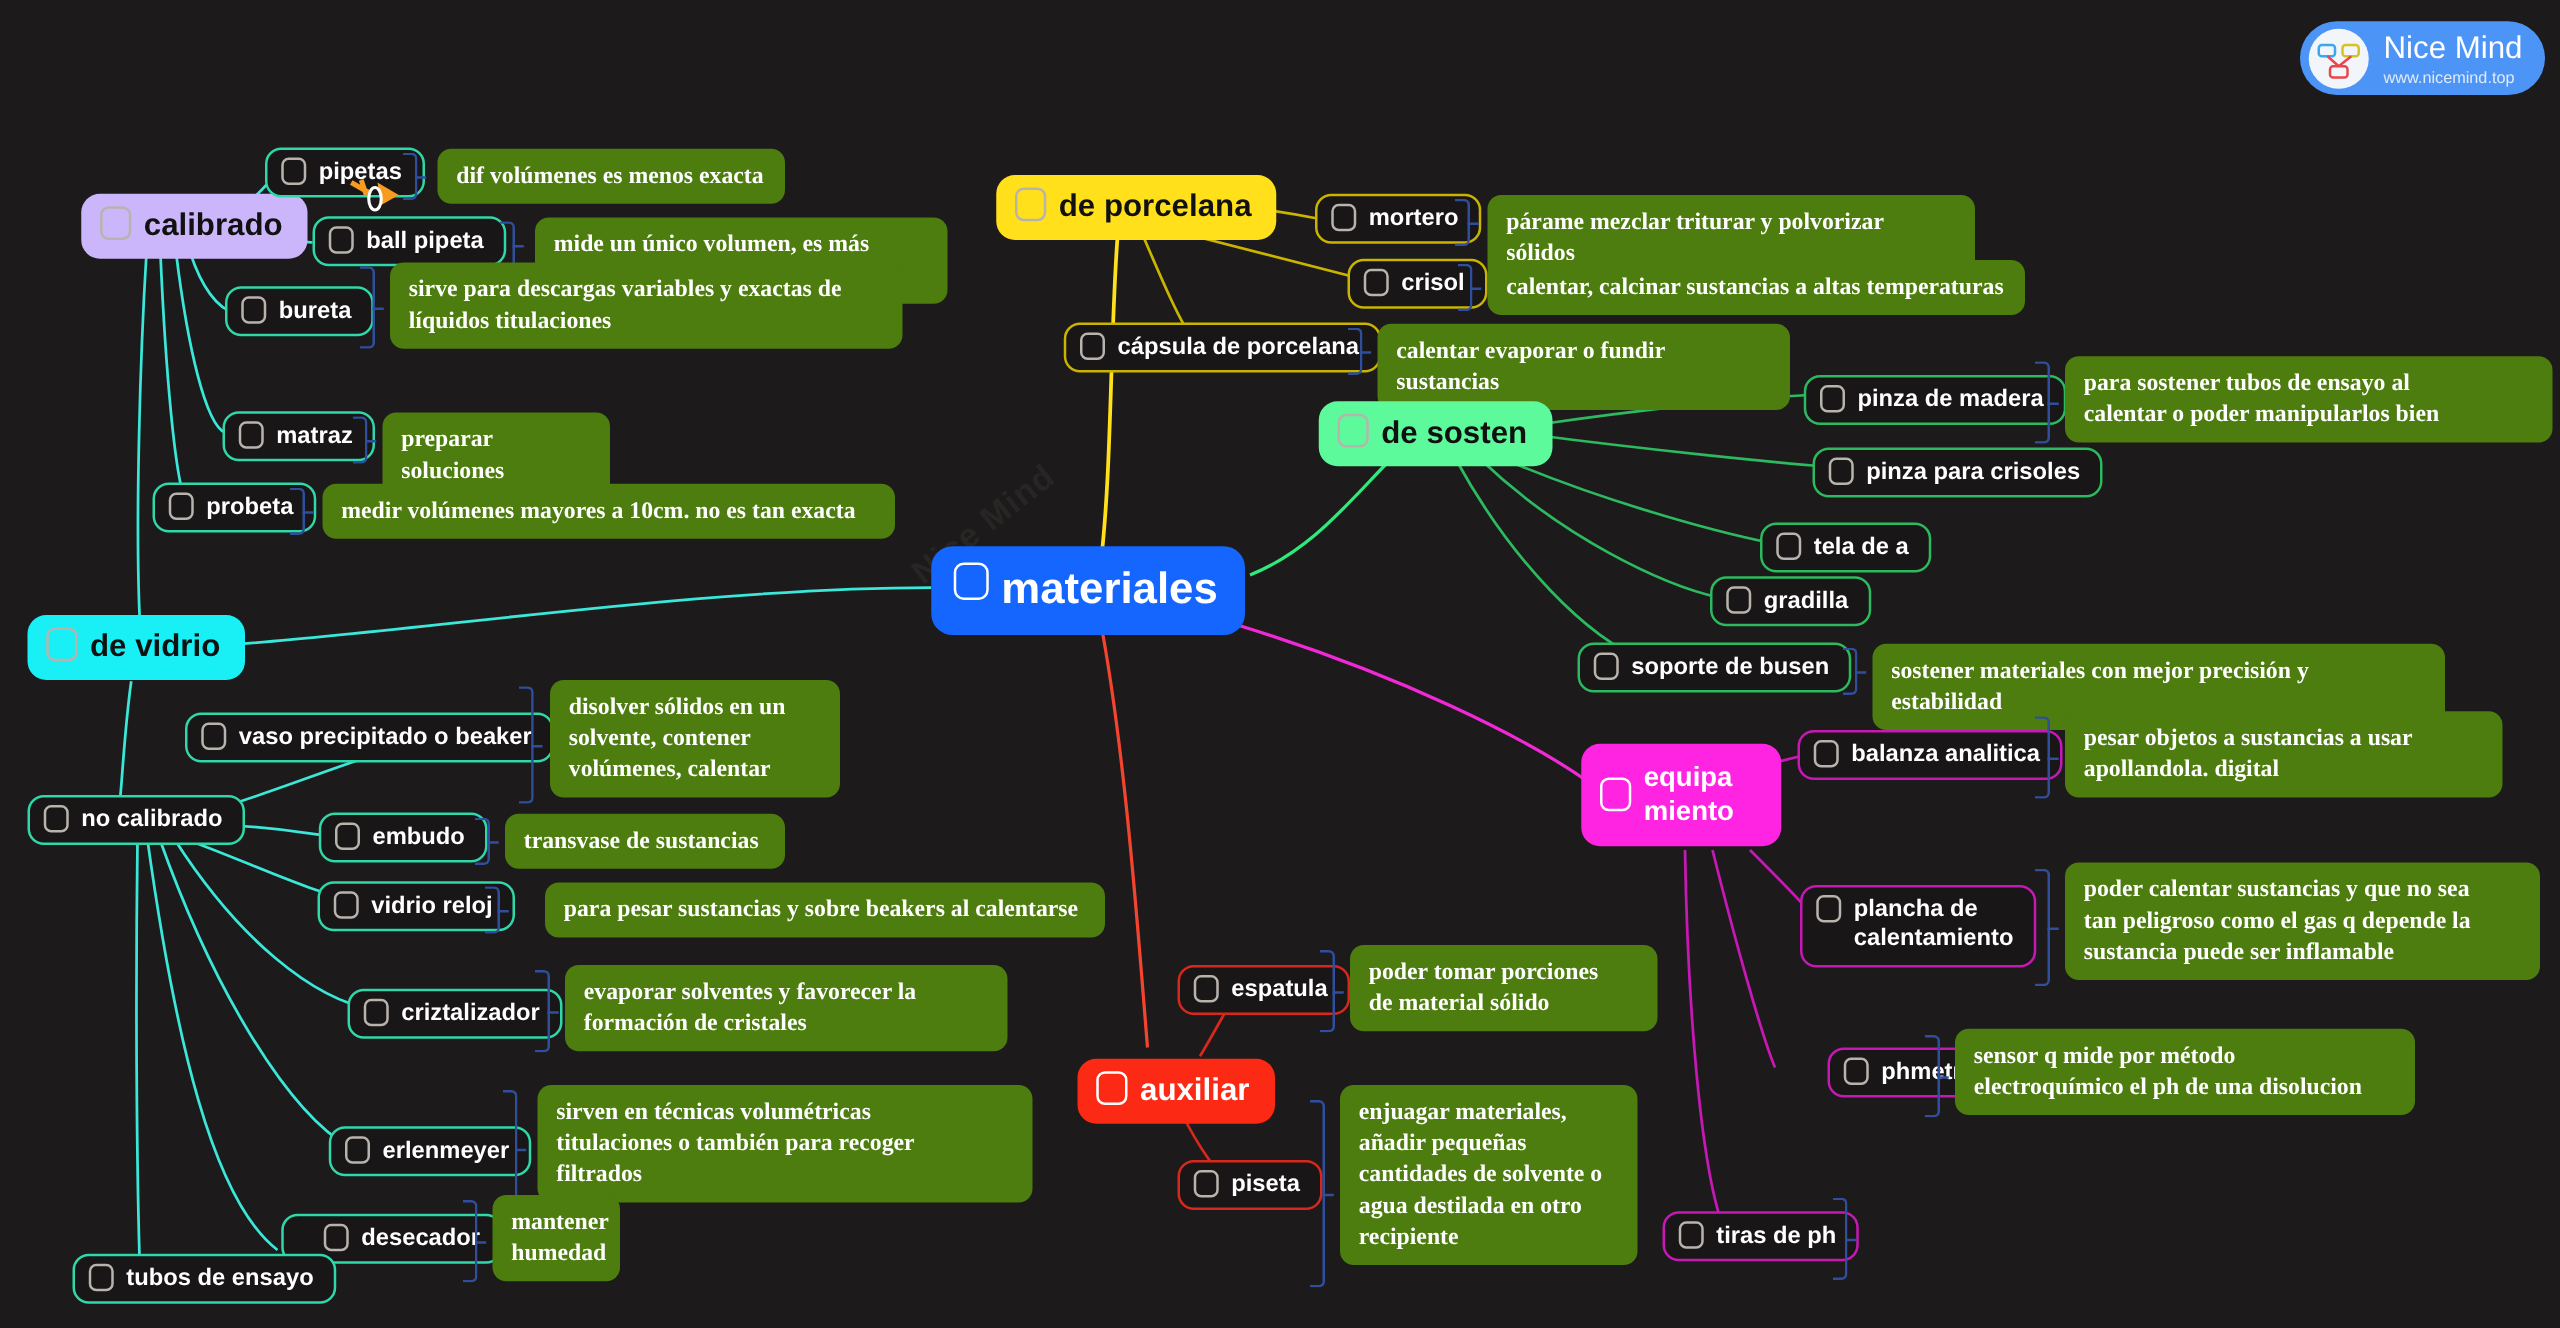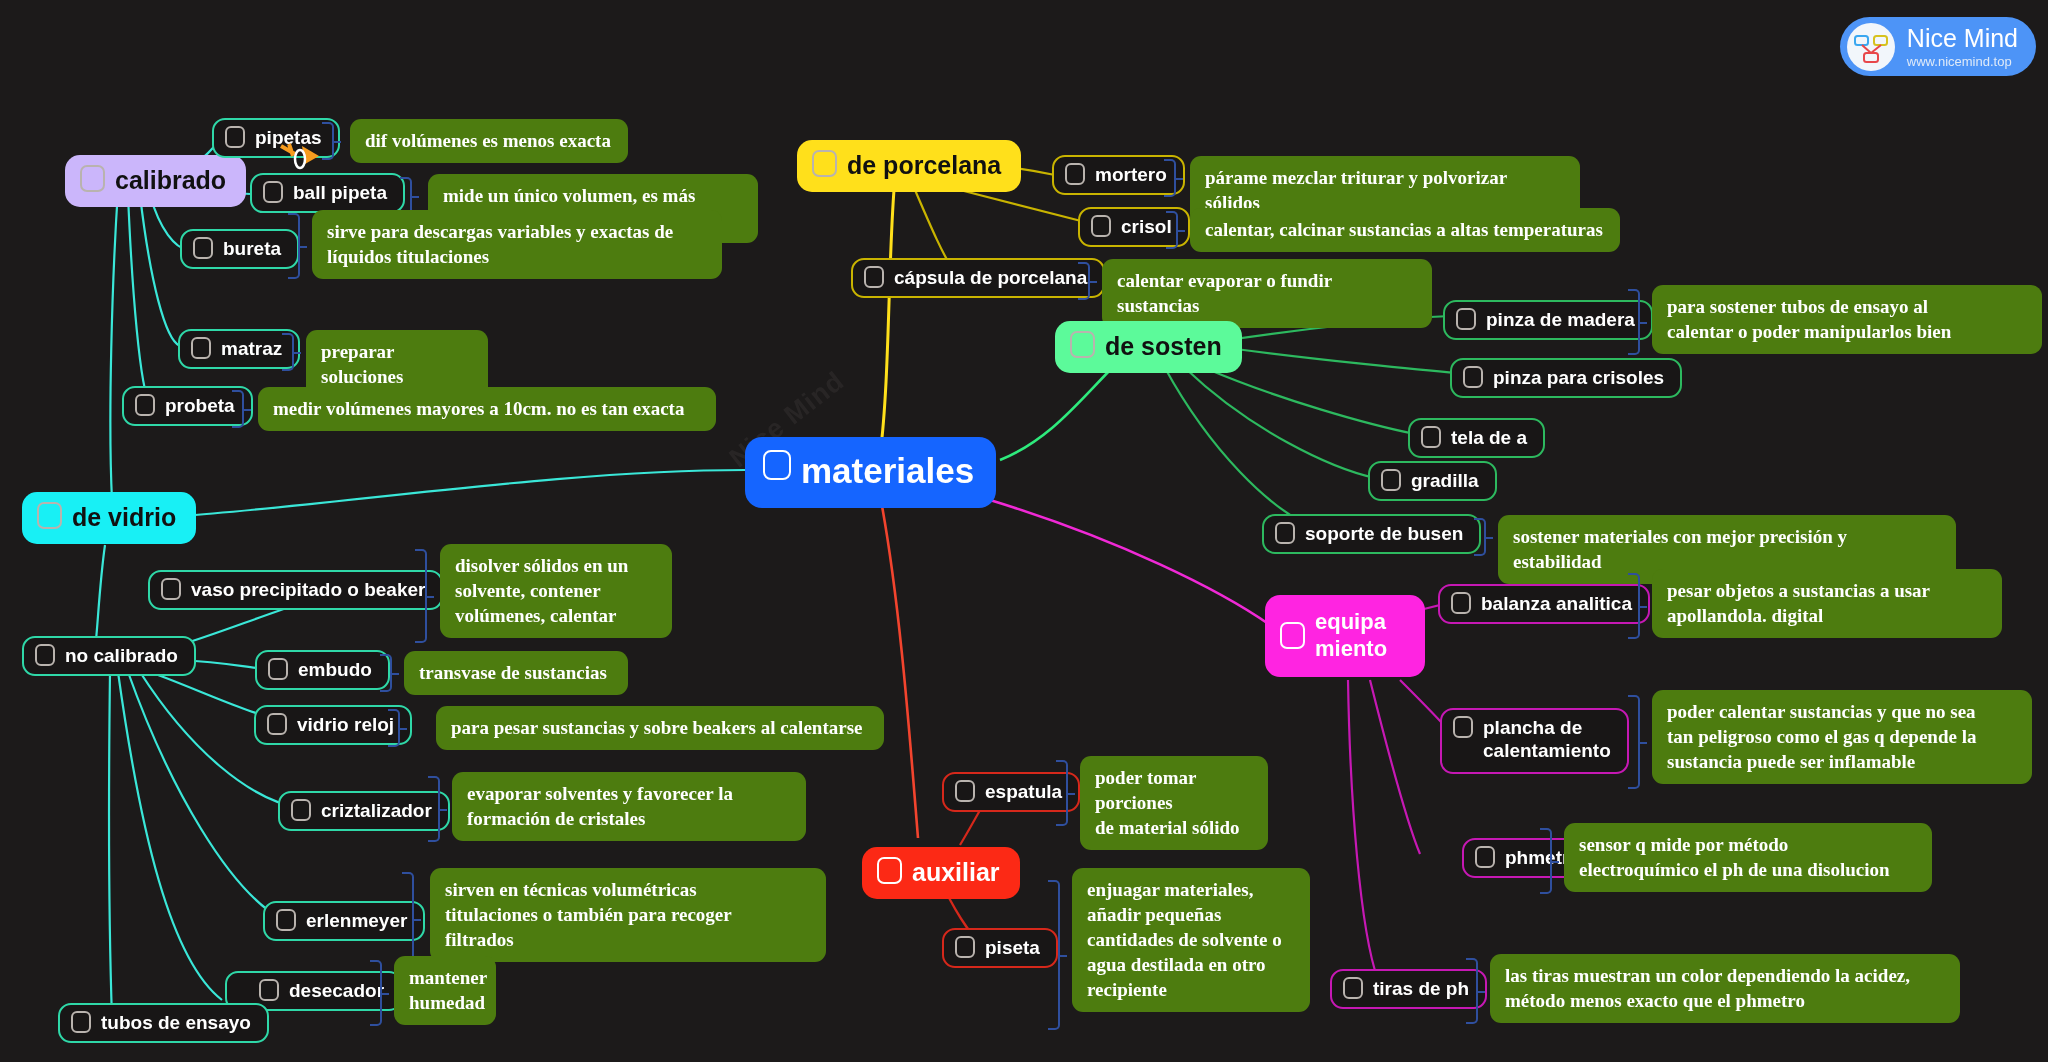--- a/index.html
+++ b/index.html
@@ -375,36 +375,32 @@
   <div class="desc" style="left:1564px;top:823px;width:368px;">
     <span>sensor q mide por método
 electroquímico el ph de una disolucion</span>
   </div>
 
   <div class="node sub o-magenta" style="left:1330px;top:969px;">
     <span class="chk"></span>
     <span class="lbl">tiras de ph</span>
   </div>
   <div class="brk" style="left:1466px;top:958px;width:10px;height:62px;"></div>
-  <div class="desc" style="left:1490px;top:954px;width:470px;">
-    <span>las tiras muestran un color dependiendo la acidez,
-método menos exacto que el phmetro</span>
-  </div>
 
   <div class="node cat c-aux" style="left:862px;top:847px;">
     <span class="chk"></span>
     <span class="lbl">auxiliar</span>
   </div>
 
   <div class="node sub o-red" style="left:942px;top:772px;">
     <span class="chk"></span>
     <span class="lbl">espatula</span>
   </div>
   <div class="brk" style="left:1056px;top:760px;width:10px;height:62px;"></div>
-  <div class="desc" style="left:1080px;top:756px;width:188px;">
+  <div class="desc" style="left:1080px;top:756px;width:246px;">
     <span>poder tomar porciones
 de material sólido</span>
   </div>
 
   <div class="node sub o-red" style="left:942px;top:928px;">
     <span class="chk"></span>
     <span class="lbl">piseta</span>
   </div>
   <div class="brk" style="left:1048px;top:880px;width:10px;height:146px;"></div>
   <div class="desc" style="left:1072px;top:868px;width:238px;">

